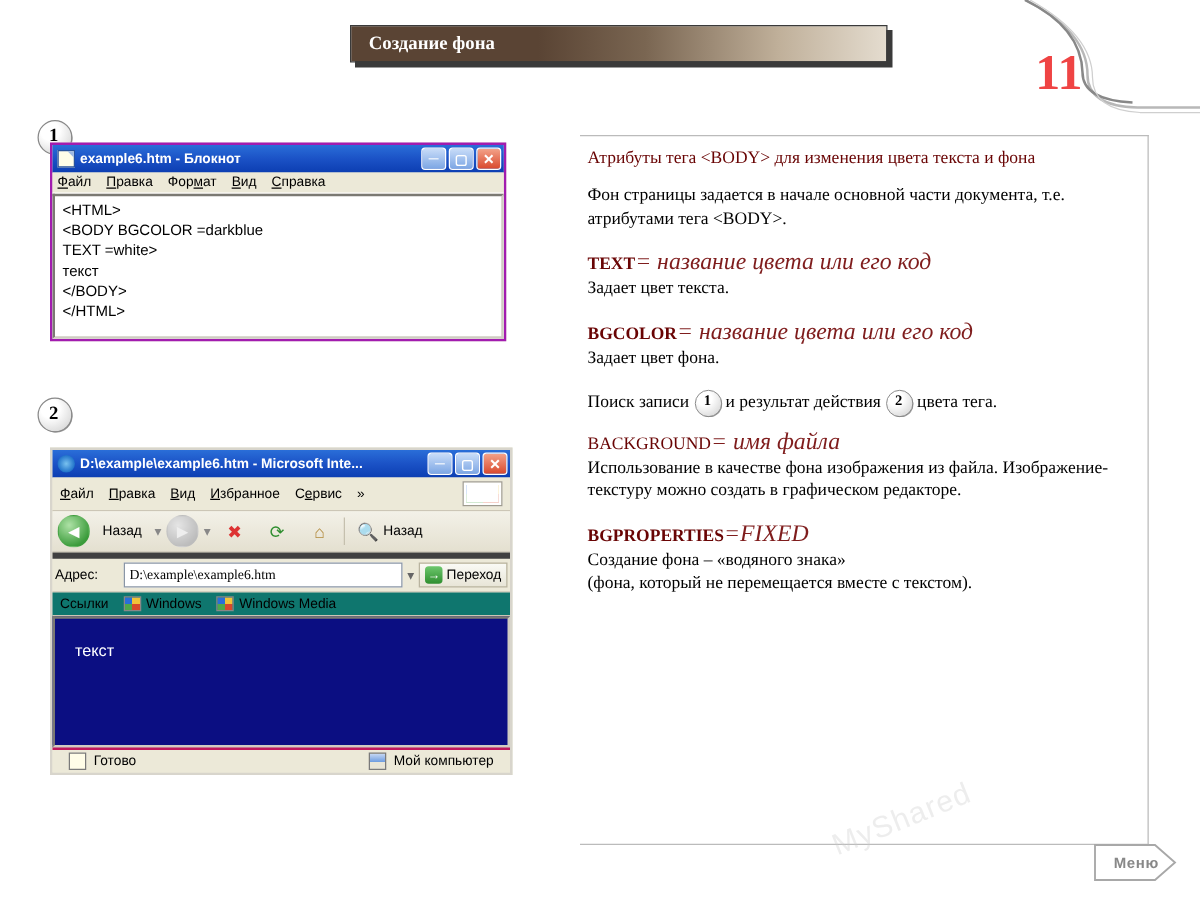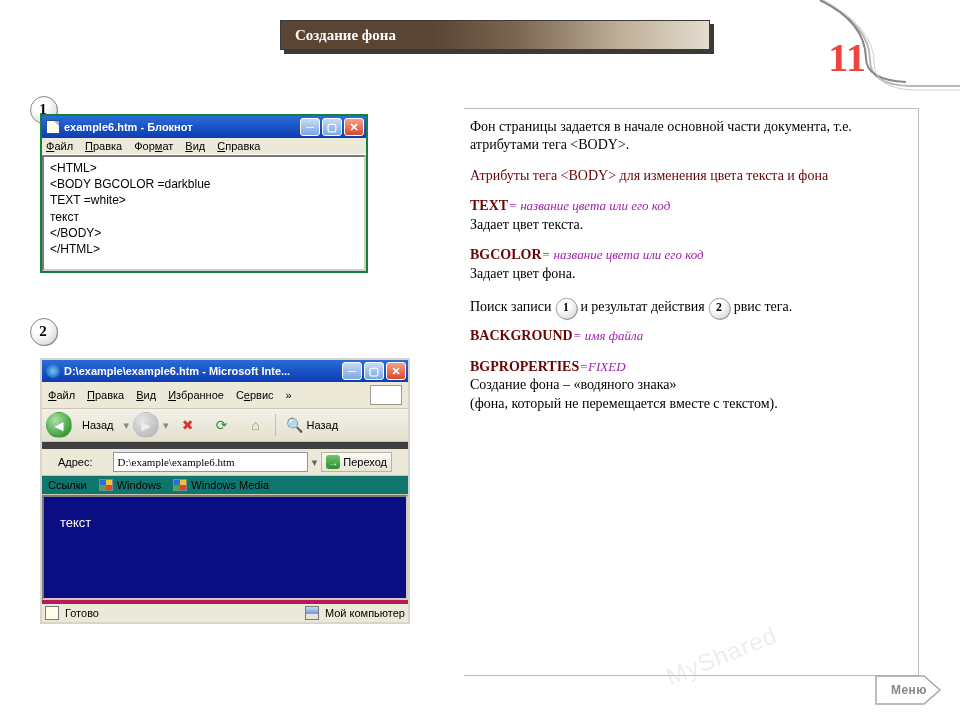--- a/index.html
+++ b/index.html
@@ -89,22 +89,22 @@
     position: relative; z-index: 2;
     font-family: "Times New Roman", serif;
     font-size: 15px;
   }
   .badge-lg { position: absolute; }
 
   
   .notepad {
     position: absolute;
     top: 114px; left: 40px;
-    width: 328px;
-    border: 2px solid #15803d;
+    width: 365px;
+    border: 2px solid #a21caf;
     background: #ece9d8;
     font-family: Tahoma, Arial, sans-serif;
     font-size: 11px;
   }
   .win-titlebar {
     height: 22px;
     background: linear-gradient(to bottom, #2a6ed8 0%, #1b52c6 50%, #0c3eb2 100%);
     color: #fff;
     display: flex;
     align-items: center;
@@ -217,23 +217,23 @@
     background: radial-gradient(circle at 35% 30%, #e5e5e5, #bcbcbc 75%);
     color: #eee;
   }
   .tbtn .ico {
     width: 18px; height: 18px;
     display: inline-flex; align-items: center; justify-content: center;
     font-size: 14px;
   }
   .ie-addr {
     background: #ece9d8;
-    border-top: 7px solid #404040;
+    border-top: 5px solid #404040;
     border-bottom: 1px solid #ccc6b6;
-    padding: 3px 16px;
+    padding: 3px 2px;
     display: flex; align-items: center; gap: 4px;
   }
   .ie-addr input {
     flex: 1;
     height: 20px;
     border: 1px solid #8a96a6;
     background: #fff;
     font-family: Liberation Serif, serif;
     font-size: 11px;
     padding: 0 4px;
@@ -270,22 +270,22 @@
     background: #0b0e82;
     color: #fff;
     height: 105px;
     border: 2px inset #cfccc2;
     padding: 18px 16px;
     font-family: Tahoma, Arial, sans-serif;
     font-size: 13px;
   }
   .ie-status {
     background: #ece9d8;
-    border-top: 4px solid #be185d;
-    padding: 2px 3px;
+    border-top: 2px solid #be185d;
+    padding: 2px 13px;
     display: flex; align-items: center; gap: 6px;
     font-size: 11px;
   }
   .statusico {
     width: 14px; height: 14px;
     display: inline-block;
   }
   .statusico.doc { background: #fffde8; border: 1px solid #7a7a7a; }
   .statusico.pc {
     background: linear-gradient(#c7d8f3,#6d9ce0 55%,#e8e5d7 55%,#e8e5d7);
@@ -296,21 +296,21 @@
   
   .rcol {
     position: absolute;
     top: 118px; left: 470px;
     width: 438px;
     font-size: 14px;
     line-height: 1.32;
   }
   .rcol .para { margin-bottom: 12px; }
   .maroon { color: #690404; }
-  .ital { font-style: italic; color: #a21caf; font-size: 13px; }
+  .ital { font-style: italic; color: #7f1d1d; font-size: 19px; }
   .rcol-divider {
     position: absolute;
     top: 108px; left: 464px;
     width: 455px; height: 568px;
     border-top: 1px solid #bbb;
     border-right: 1px solid #bbb;
     border-bottom: 1px solid #bbb;
     pointer-events: none;
     background: linear-gradient(to right, rgba(255,255,255,0) 0%, rgba(248,248,248,0) 100%);
   }
@@ -453,48 +453,49 @@
     <span class="statusico doc"></span>
     <span>Готово</span>
     <span class="spacer"></span>
     <span class="statusico pc"></span>
     <span>Мой компьютер</span>
   </div>
 </div>
 
 <div class="rcol-divider"></div>
 <div class="rcol">
+  <div class="para maroon" style="font-weight:normal">Атрибуты тега &lt;BODY&gt; для изменения цвета текста и фона</div>
+
   <div class="para">Фон страницы задается в начале основной части документа, т.е. атрибутами тега &lt;BODY&gt;.</div>
-
-  <div class="para maroon" style="font-weight:normal">Атрибуты тега &lt;BODY&gt; для изменения цвета текста и фона</div>
 
   <div class="para">
     <span class="maroon" style="font-weight:bold">TEXT</span><span class="ital">= название цвета      или его код</span><br>
     <span>Задает цвет текста.</span>
   </div>
 
   <div class="para">
     <span class="maroon" style="font-weight:bold">BGCOLOR</span><span class="ital">= название цвета или его код</span><br>
     <span>Задает цвет фона.</span>
   </div>
 
   <div class="para">
     <span>Поиск записи</span>
     <span class="badge badge-inline">
         <b>1</b>
       </span>
     <span>и результат действия</span>
     <span class="badge badge-inline">
         <b>2</b>
       </span>
-    <span>рвис тега.</span>
+    <span>цвета тега.</span>
   </div>
 
   <div class="para" style="margin-top:-6px">
-    <span class="maroon" style="font-weight:bold">BACKGROUND</span><span class="ital">= имя файла</span><br>
+    <span class="maroon" style="font-weight:normal">BACKGROUND</span><span class="ital">= имя файла</span><br>
+    <span>Использование в качестве фона изображения из файла. Изображение-текстуру можно создать в графическом редакторе.</span>
   </div>
 
   <div class="para">
     <span class="maroon" style="font-weight:bold">BGPROPERTIES</span><span class="ital">=FIXED</span><br>
     <span>Создание фона – «водяного знака»</span><br>
     <span>(фона, который не перемещается вместе с текстом).</span>
   </div>
 </div>
 
 <div class="watermark">MyShared</div>

